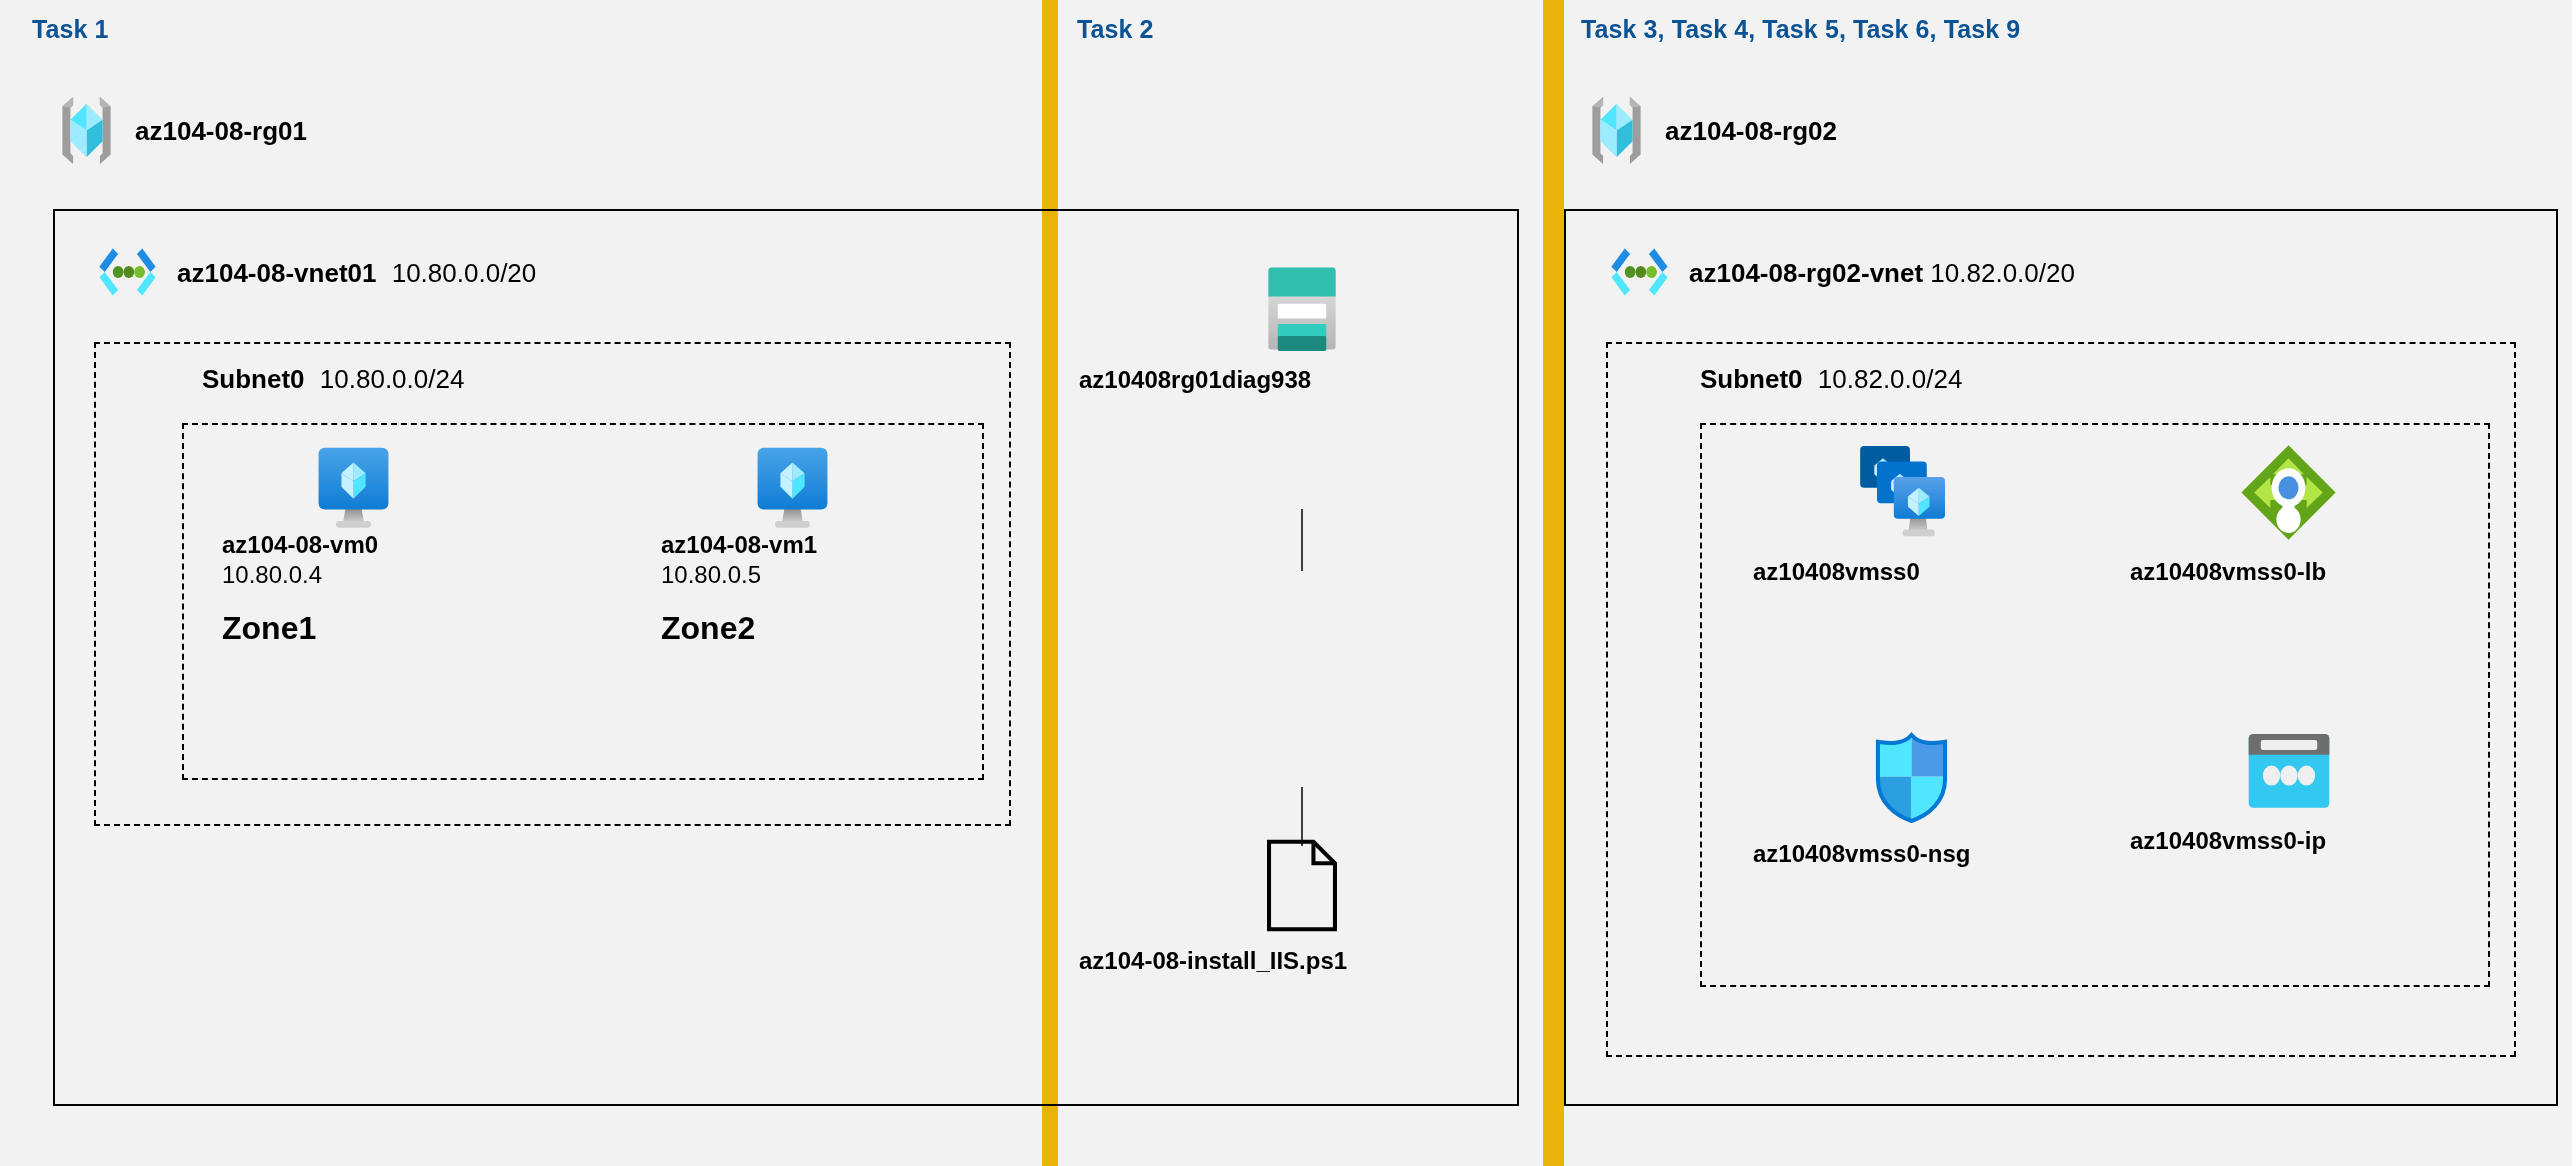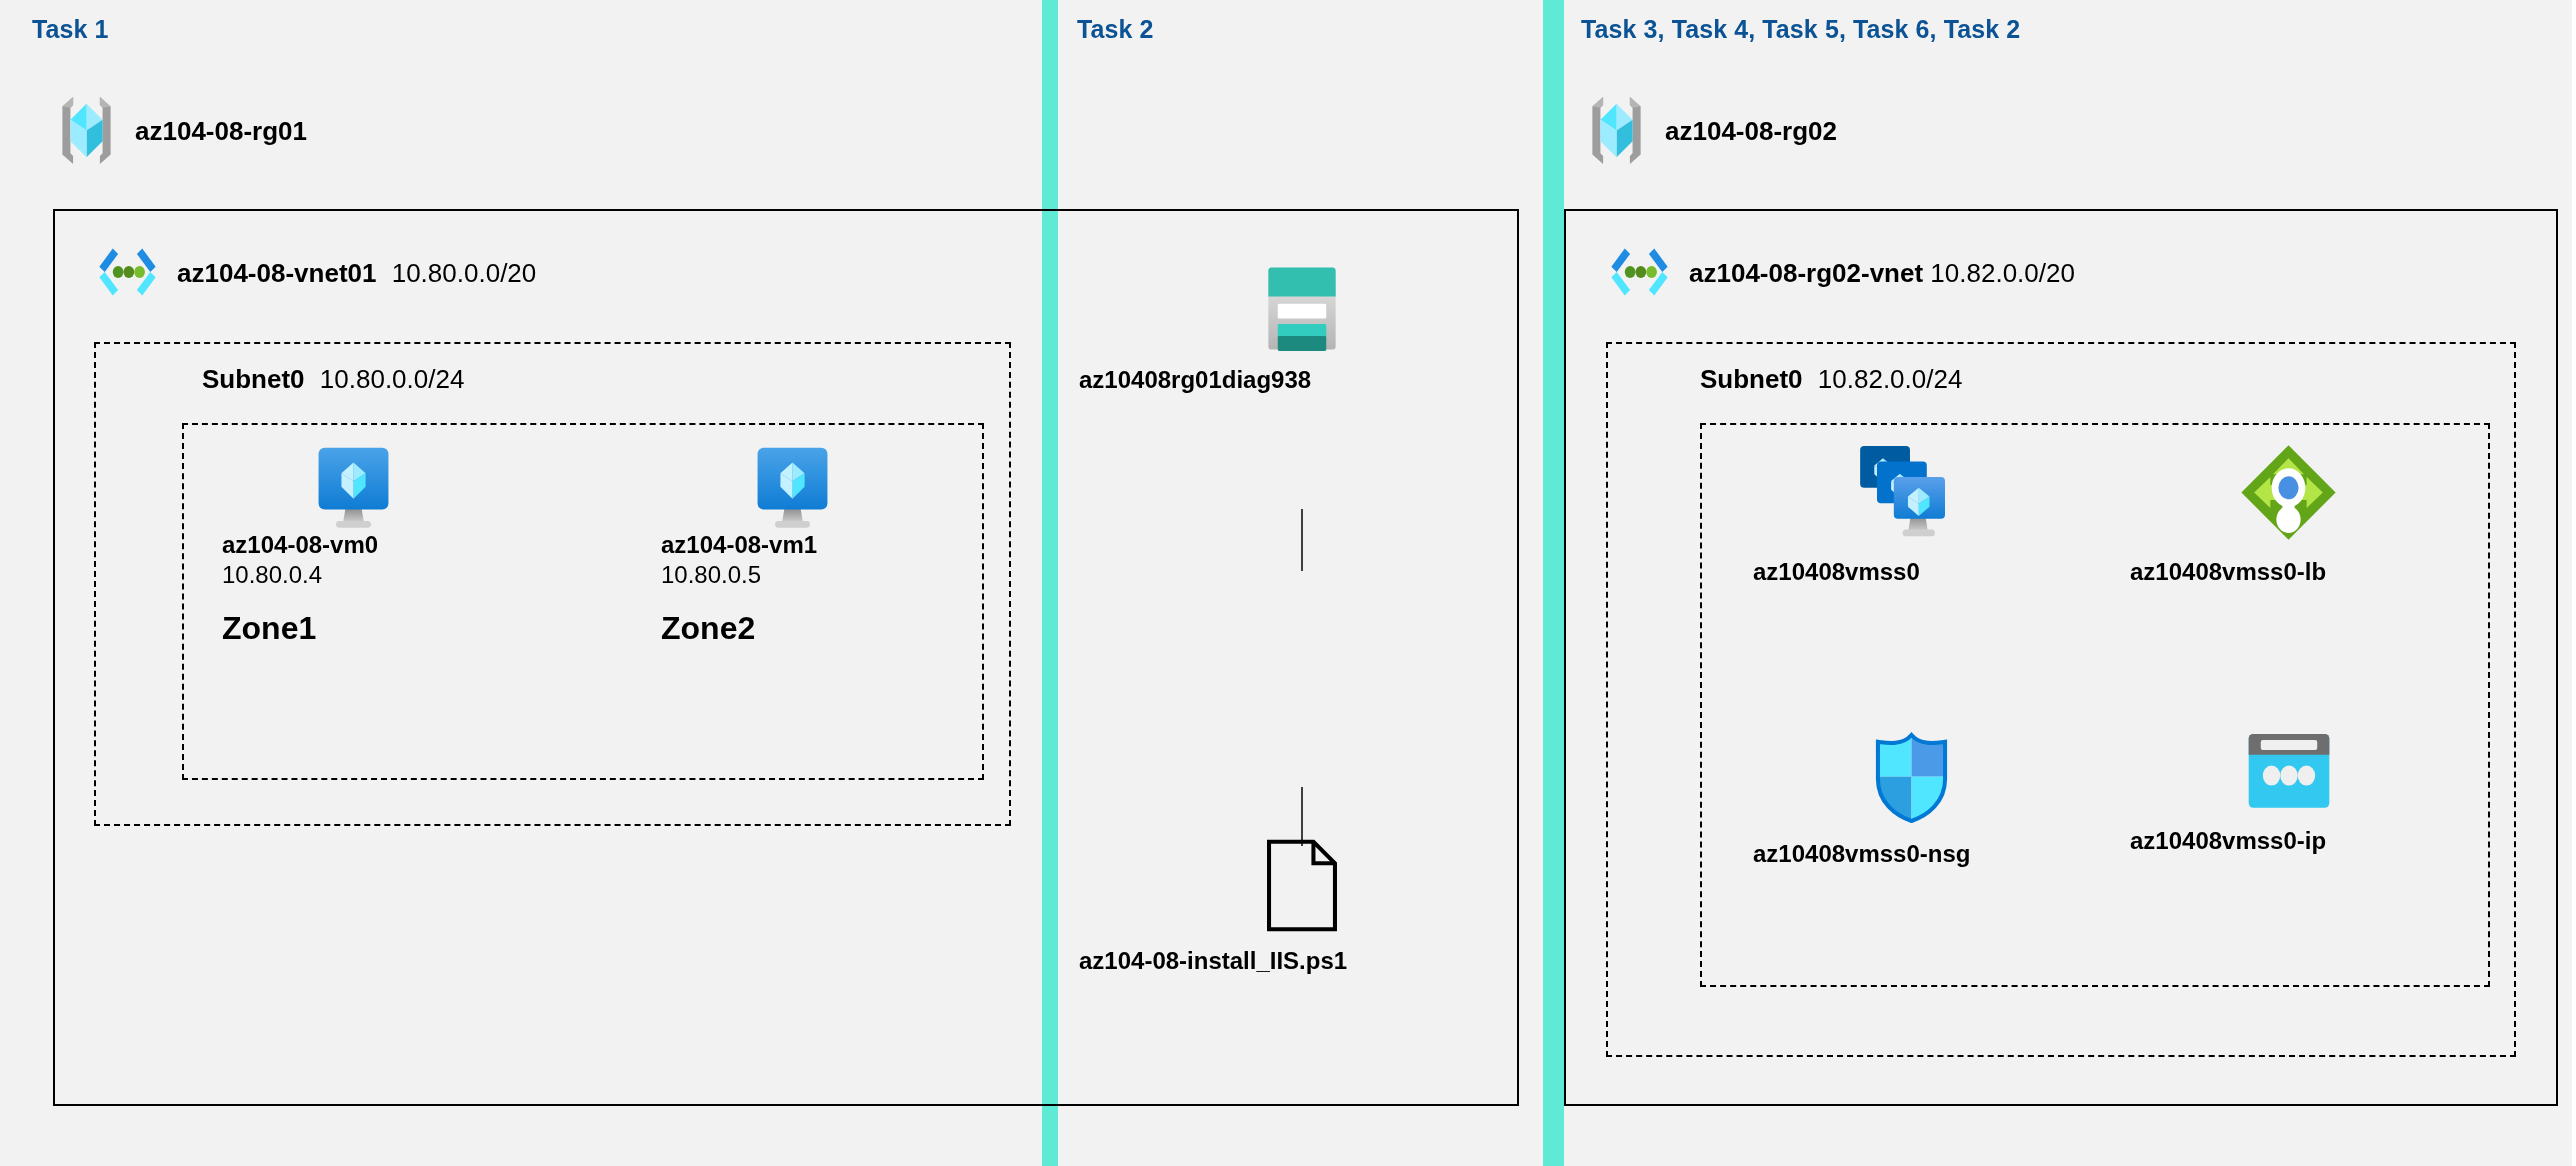--- a/index.html
+++ b/index.html
@@ -7,21 +7,21 @@
     padding: 0;
     background: #ffffff;
   }
   body {
     font-family: "Liberation Sans", sans-serif;
   }
   #canvas {
     position: relative;
     width: 2572px;
     height: 1166px;
-    background: #5eead4;
+    background: #eab308;
     overflow: hidden;
   }
   
   .panel {
     position: absolute;
     background: #f2f2f2;
   }
   #panel-task1 { left: 0px;    top: 0px; width: 1042px;  height: 1166px; }
   #panel-task2 { left: 1058px; top: 0px; width: 485px;   height: 1166px; }
   #panel-task3 { left: 1564px; top: 0px; width: 1012px;  height: 1166px; }
@@ -95,21 +95,21 @@
 <body>
 
 <div id="canvas">
 
   <div class="panel" id="panel-task1"></div>
   <div class="panel" id="panel-task2"></div>
   <div class="panel" id="panel-task3"></div>
 
   <div class="task-label" style="left:32px; top:15px;">Task 1</div>
   <div class="task-label" style="left:1077px; top:15px;">Task 2</div>
-  <div class="task-label" style="left:1581px; top:15px;">Task 3, Task 4, Task 5, Task 6, Task 2</div>
+  <div class="task-label" style="left:1581px; top:15px;">Task 3, Task 4, Task 5, Task 6, Task 9</div>
 
   <div style="position:absolute; left:53px; top:94px;">
     <svg width="67" height="73" viewBox="0 0 100 108">
       <polygon points="30,4 14,18 14,90 30,104 30,92 26,88 26,20 30,16" fill="#9d9d9d"></polygon>
       <polygon points="30,4 14,18 26,20 30,16" fill="#b5b5b5"></polygon>
       <polygon points="70,4 86,18 86,90 70,104 70,92 74,88 74,20 70,16" fill="#9d9d9d"></polygon>
       <polygon points="70,4 86,18 74,20 70,16" fill="#b5b5b5"></polygon>
       <polygon points="50,14 74,38 50,54" fill="#9cebff"></polygon>
       <polygon points="50,14 26,38 50,54" fill="#50e6ff"></polygon>
       <polygon points="50,54 74,38 74,70 50,94" fill="#32bedd"></polygon>

